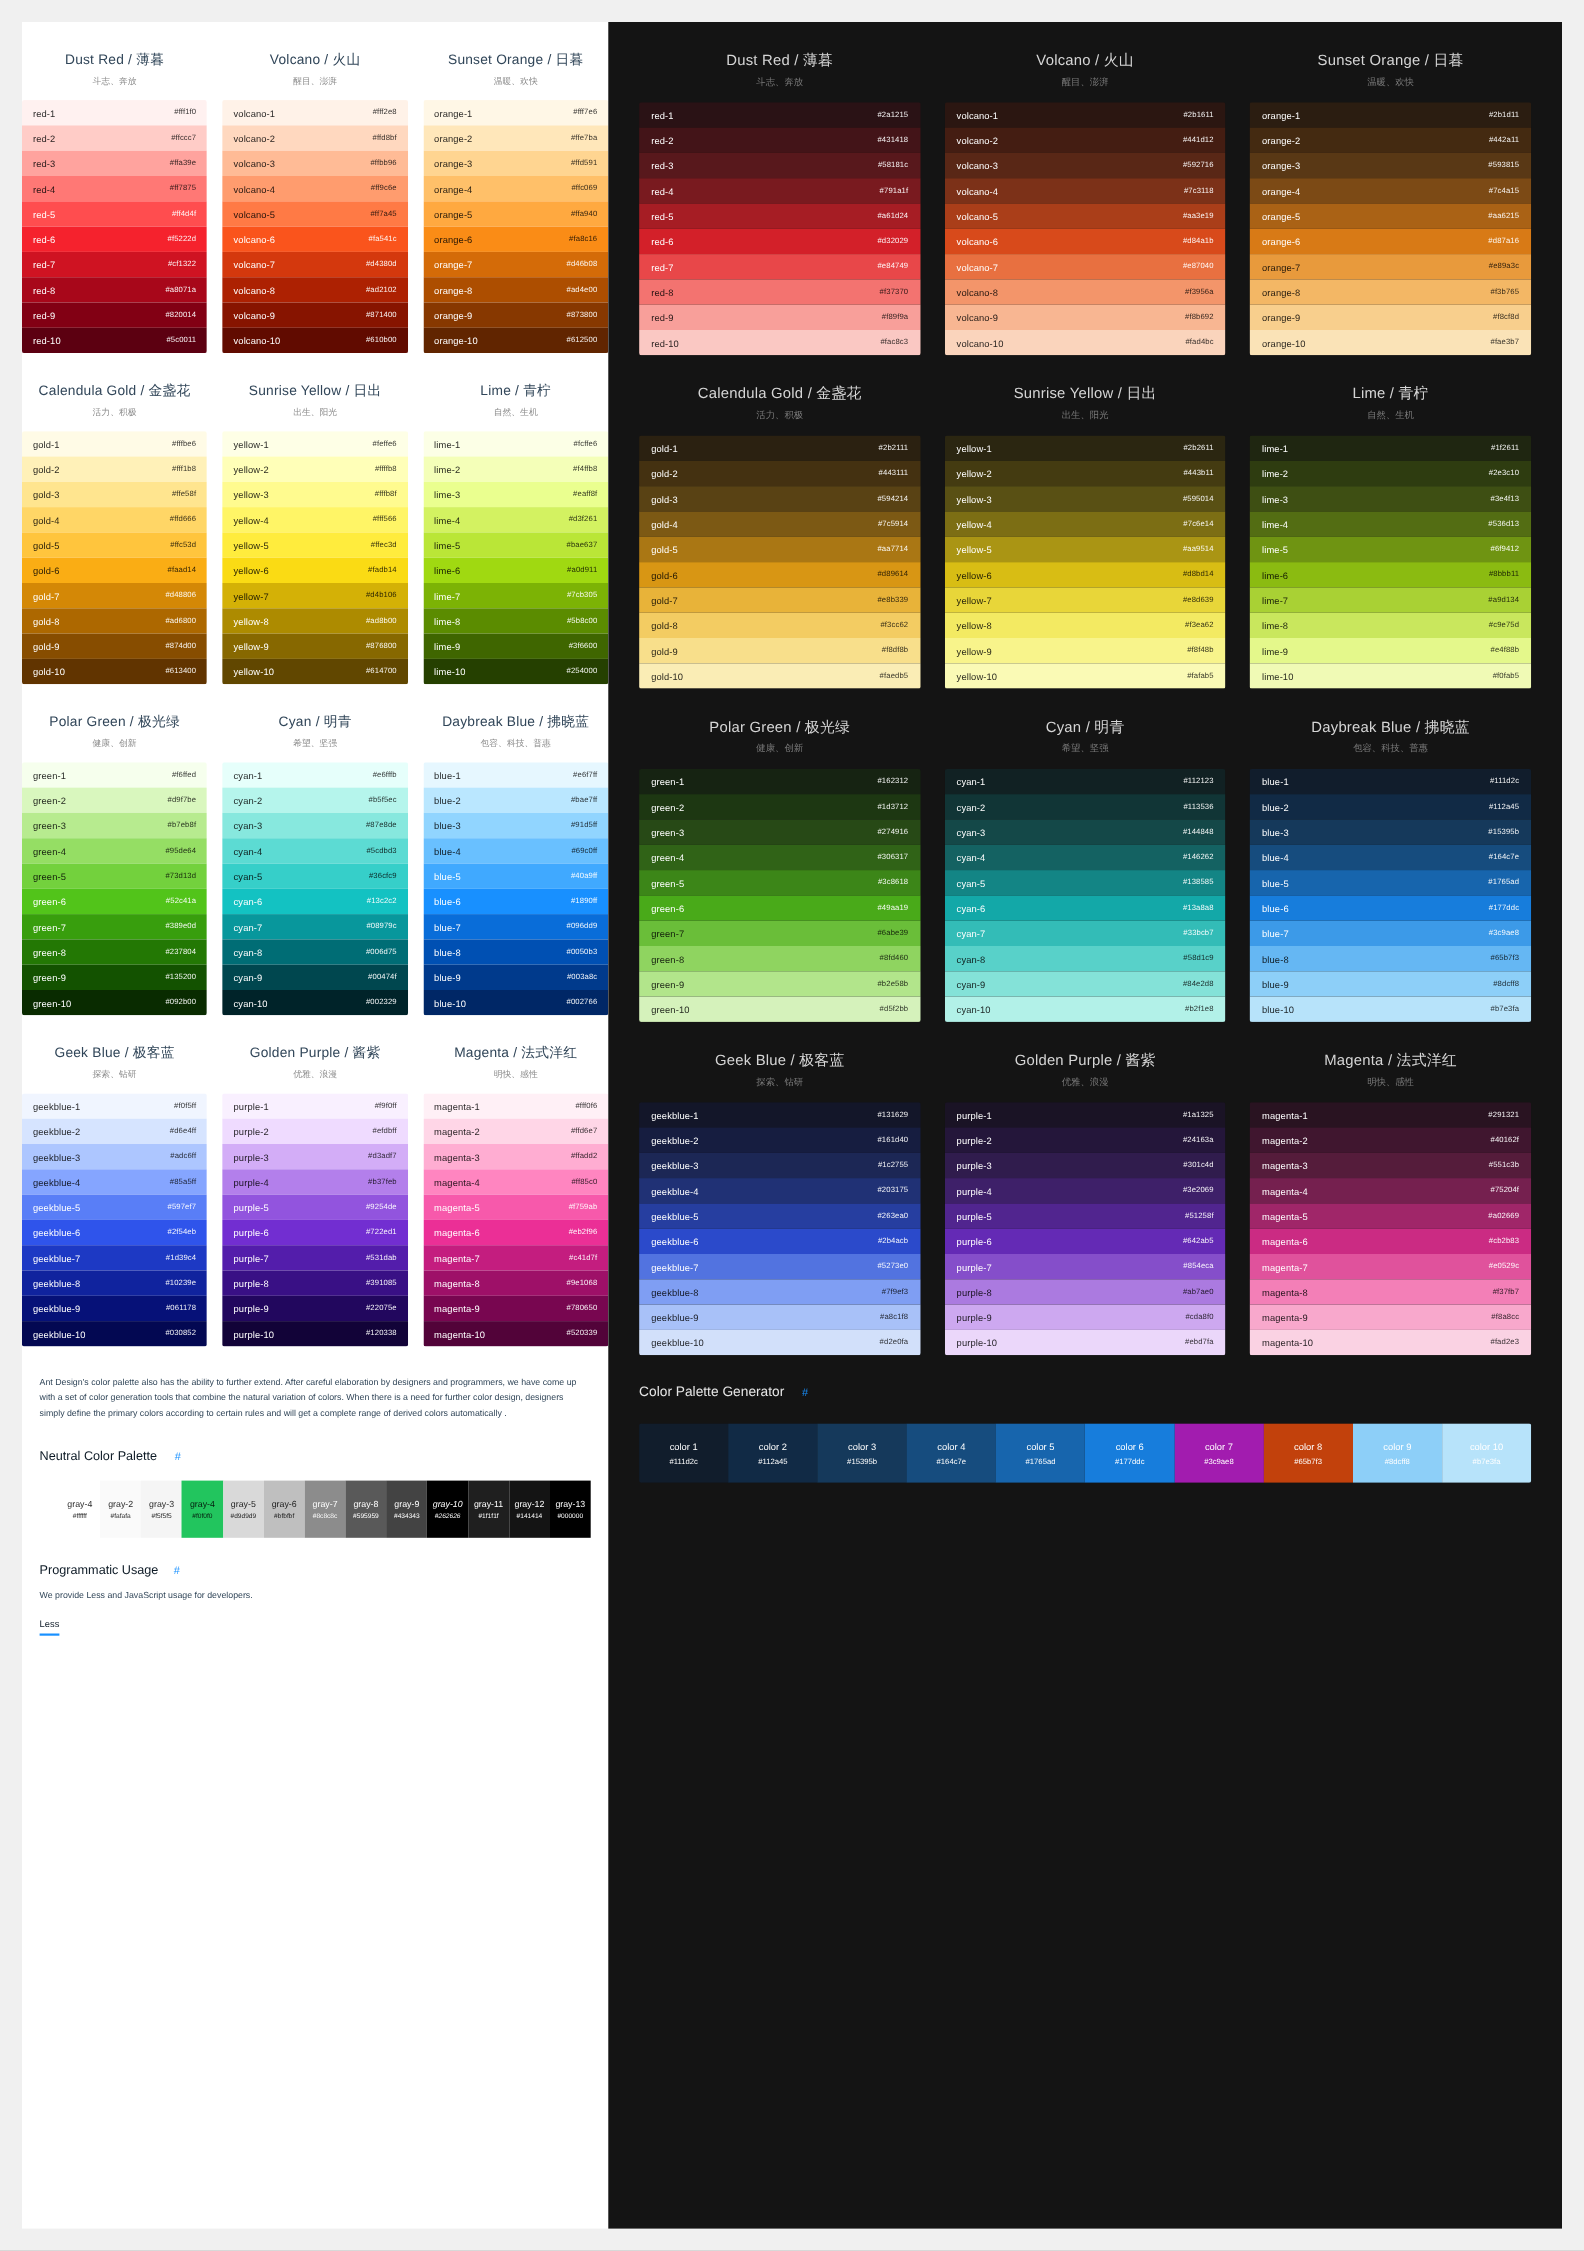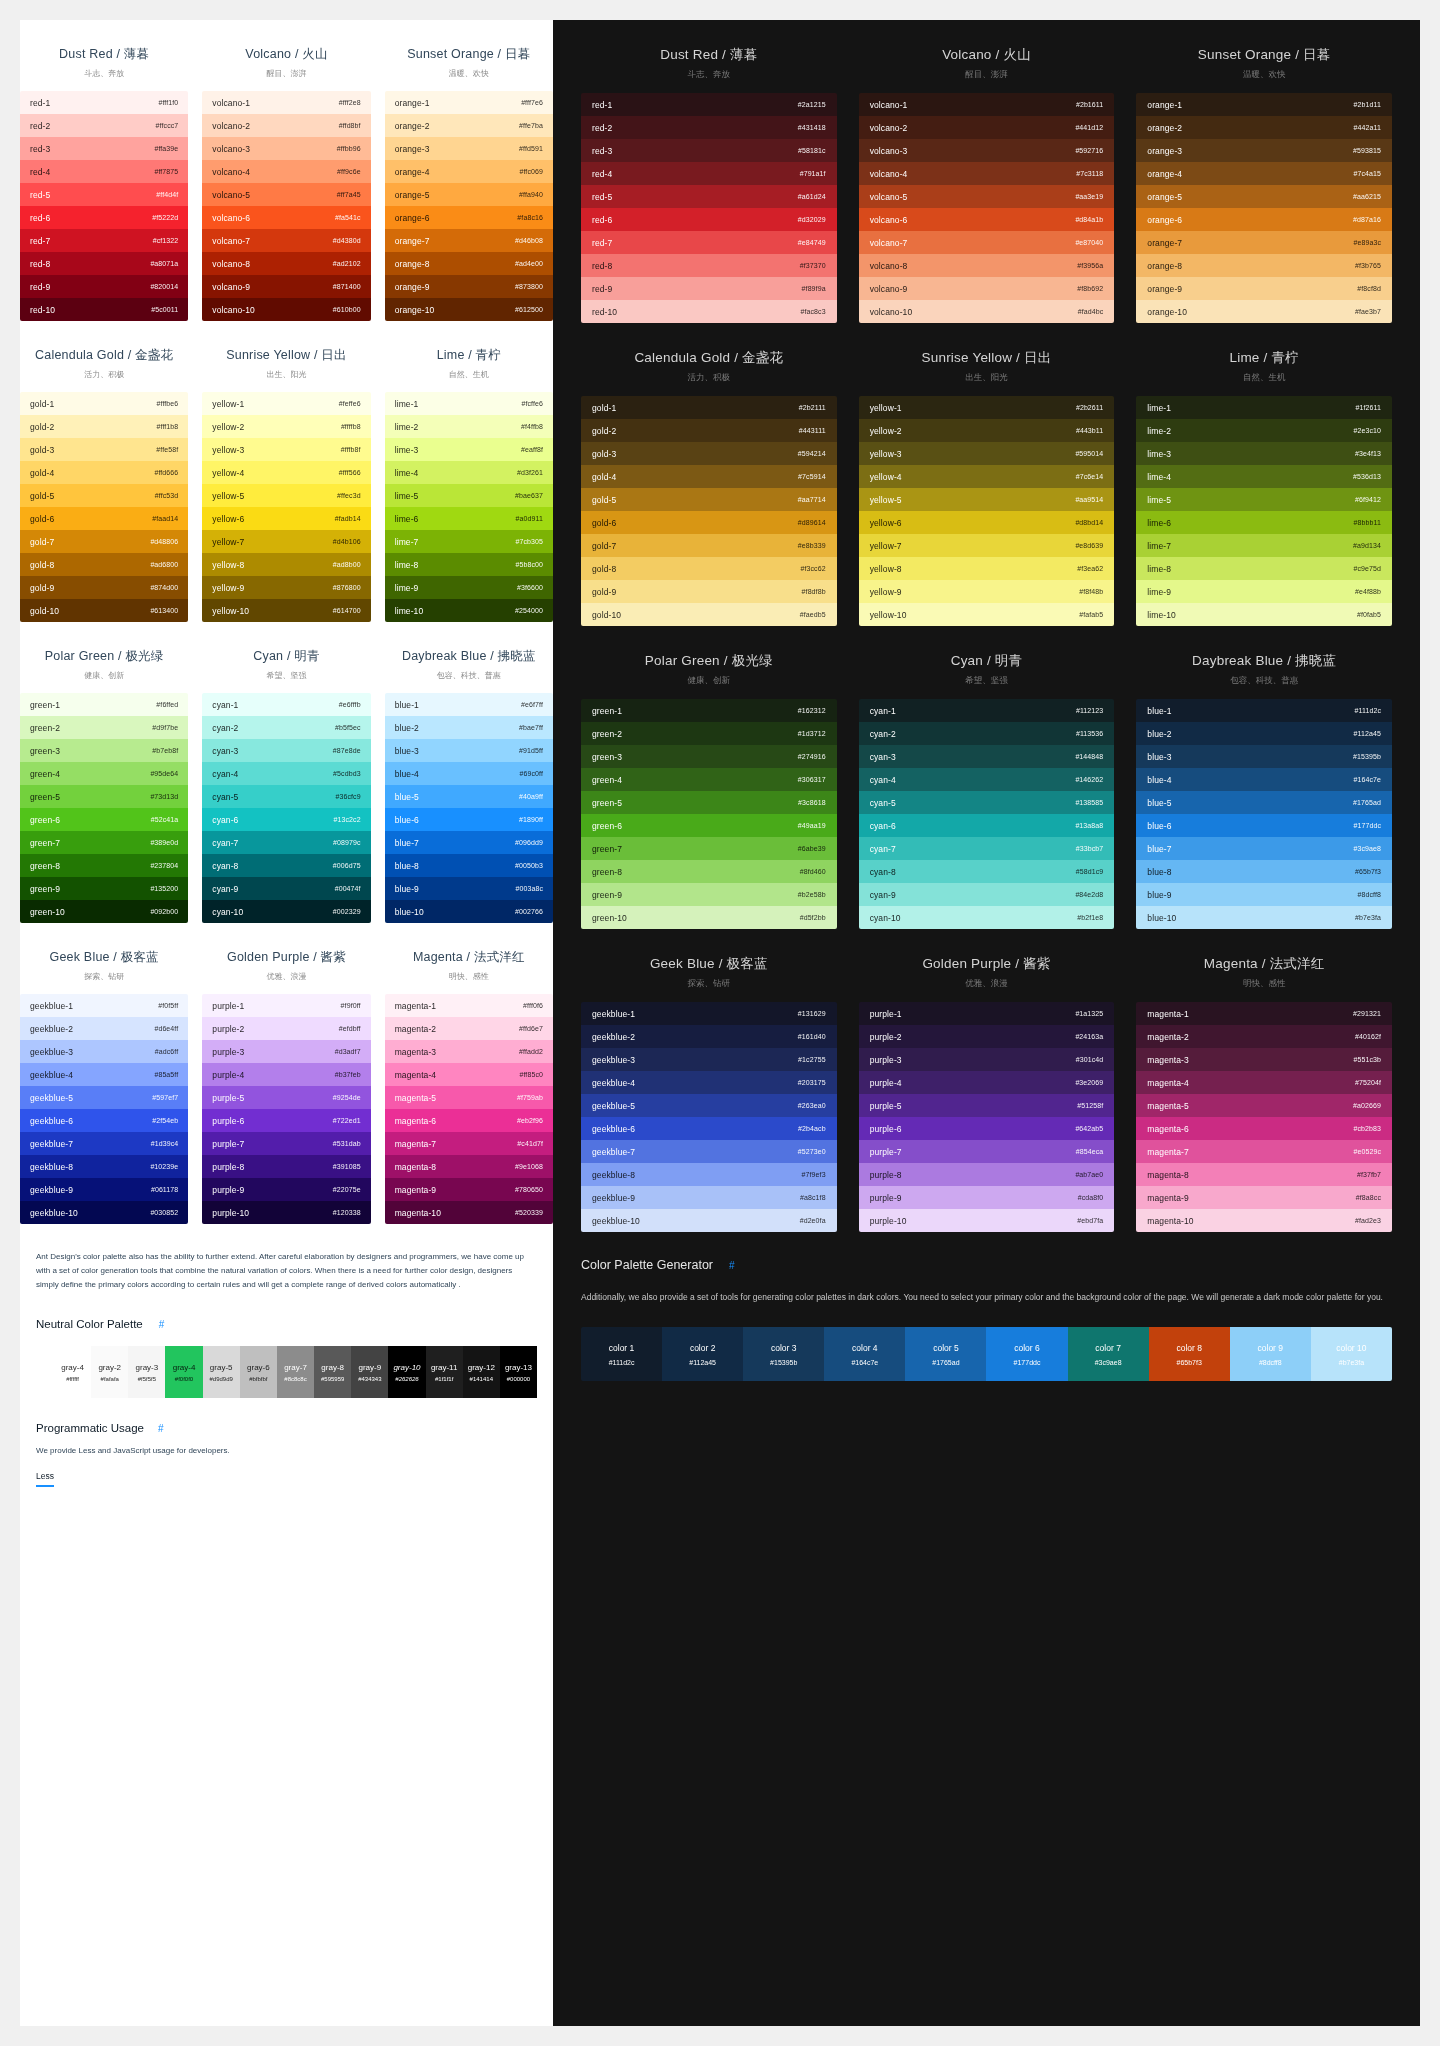--- a/index.html
+++ b/index.html
@@ -1279,21 +1279,20 @@
                 <span class="hx">#fad2e3</span>
               </div>
             </div>
           </div>
         </div>
 
       <div class="section-h" style="margin-left:0">
         <span>Color Palette Generator</span>
         <span class="anchor">#</span>
       </div>
-      <p class="prose" style="margin-left:0;margin-right:0;">Additionally, we also provide a set of tools for generating color palettes in dark colors. You need to select your primary color and the background color of the page. We will generate a dark mode color palette for you.</p>
 
       <div class="gen-row" id="gen-row" style="margin-left:0;margin-right:0;">
           <div class="gen-cell" style="background: rgb(17, 29, 44);">
             <div class="cn">color 1</div>
             <div class="ch">#111d2c</div>
           </div>
           <div class="gen-cell" style="background: rgb(17, 42, 69);">
             <div class="cn">color 2</div>
             <div class="ch">#112a45</div>
           </div>
@@ -1306,21 +1305,21 @@
             <div class="ch">#164c7e</div>
           </div>
           <div class="gen-cell" style="background: rgb(23, 101, 173);">
             <div class="cn">color 5</div>
             <div class="ch">#1765ad</div>
           </div>
           <div class="gen-cell" style="background: rgb(23, 125, 220);">
             <div class="cn">color 6</div>
             <div class="ch">#177ddc</div>
           </div>
-          <div class="gen-cell" style="background: #0f766e;">
+          <div class="gen-cell" style="background: #a21caf;">
             <div class="cn">color 7</div>
             <div class="ch">#3c9ae8</div>
           </div>
           <div class="gen-cell" style="background: #c2410c;">
             <div class="cn">color 8</div>
             <div class="ch">#65b7f3</div>
           </div>
           <div class="gen-cell" style="background: rgb(141, 207, 248);">
             <div class="cn">color 9</div>
             <div class="ch">#8dcff8</div>

